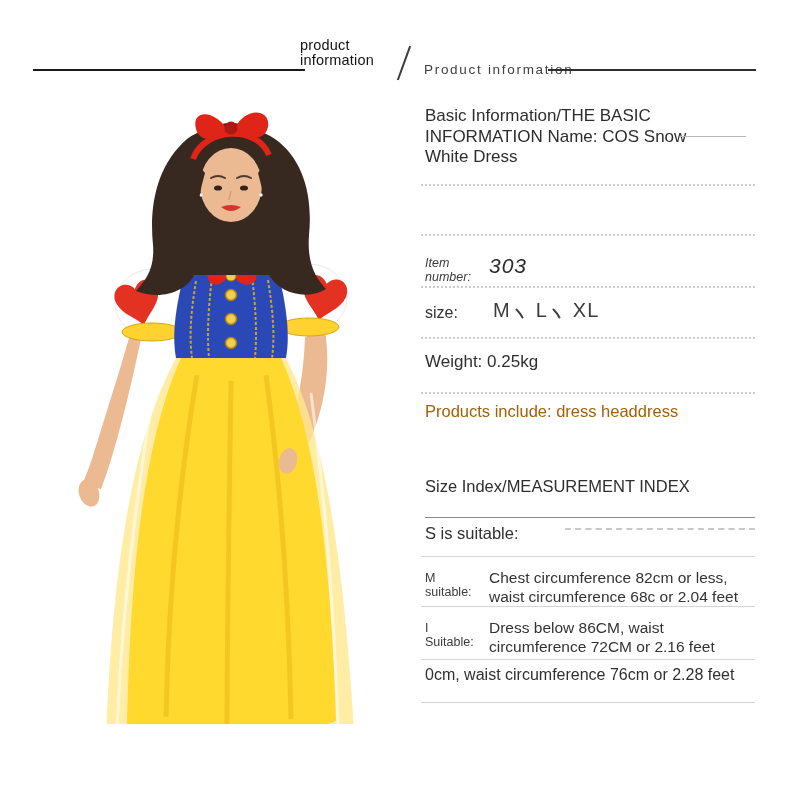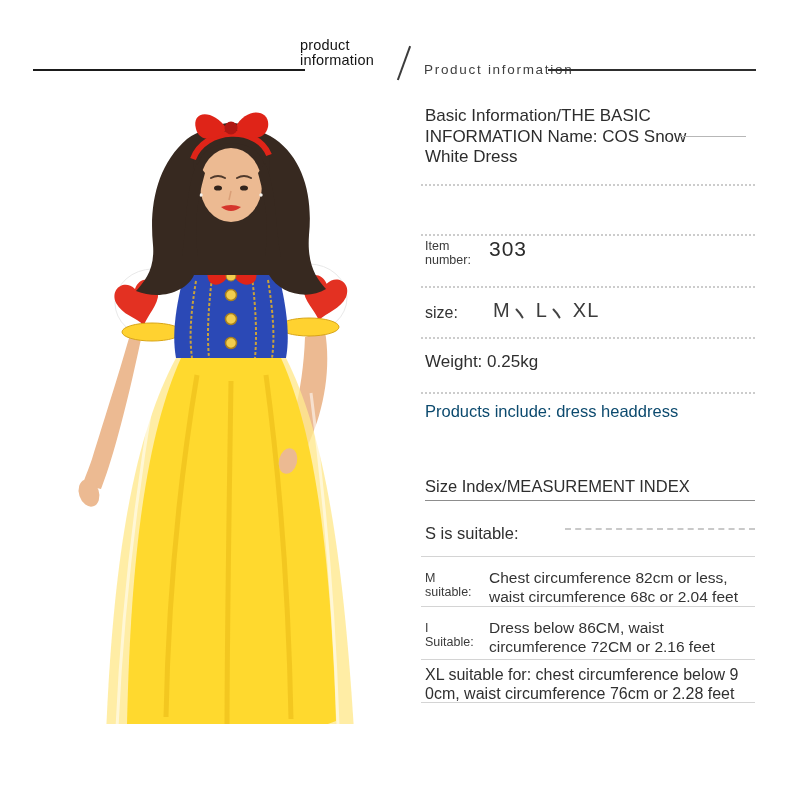--- a/index.html
+++ b/index.html
@@ -28,37 +28,37 @@
   .div  { position:absolute; left:-4px; width:334px; height:0; }
   .dotted { border-top:2px dotted #cccccc; }
   .solid  { border-top:1px solid #d4d4d4; }
 
   .r-basic { top:106px; font-size:17px; line-height:20.5px; color:#2d2d2d; white-space:nowrap; }
   .mini-line { position:absolute; left:255px; top:30px; width:66px; height:1px; background:#b7b7b7; }
   .d1 { top:184px; }
   .r-brand { top:197px; font-size:17px; color:#2f2f2f; white-space:nowrap; }
   .d2 { top:234px; }
 
-  .r-item { top:239px; display:flex; }
+  .r-item { top:256px; display:flex;font-style:italic; }
   .lbl-sm { width:64px; font-size:12.5px; line-height:14px; color:#3a3a3a; }
   .item-val { font-size:21px; letter-spacing:1px; color:#2b2b2b; margin-top:-2px; }
   .d3 { top:286px; }
 
   .r-size { top:299px; display:flex; }
   .size-lbl { width:68px; font-size:16px; color:#333; padding-top:5px; }
   .size-val { display:flex; align-items:flex-end; font-size:20px; color:#3c3c3c; letter-spacing:1px; }
   .cjk-comma { margin:0 12px 3px 4px; }
   .d4 { top:337px; }
 
   .r-weight { top:352px; font-size:17px; color:#2f2f2f; white-space:nowrap; }
   .d5 { top:392px; }
-  .r-includes { top:402px; font-size:16.5px; color:#0c4a6e; white-space:nowrap; }
+  .r-includes { top:402px; font-size:16.5px; color:#a16207; white-space:nowrap; }
 
   .r-measure { top:477px; width:330px; font-size:16.5px; color:#2e2e2e;
-               padding-bottom:4px; border-bottom:1px solid #8d8d8d; white-space:nowrap; }
+               padding-bottom:21px; border-bottom:1px solid #8d8d8d; white-space:nowrap; }
 
   .flexrow { display:flex; align-items:flex-start; width:330px;gap:36px; }
   .r-s    { top:524px; font-size:16.5px; color:#303030; }
   .r-xxl  { top:722px; font-size:17px;  color:#303030; }
   .r-xxxl { top:766px; font-size:17px;  color:#303030; }
   .flexrow > span:first-child { white-space:nowrap; }
   .dashline { flex:1; border-top:2px dashed #c9c9c9; margin-left:10px; margin-top:4px; }
   .d6 { top:556px; }
 
   .pairrow { display:flex; width:330px; }
@@ -257,21 +257,20 @@
         <div>Suitable:</div>
       </div>
       <div class="txt">
         <div>Dress below 86CM, waist</div>
         <div>circumference 72CM or 2.16 feet</div>
       </div>
     </div>
     <div class="div solid d8"></div>
 
     <div class="row r-xl">
-      <div>XL suitable for: chest circumference below 9</div>
       <div>0cm, waist circumference 76cm or 2.28 feet</div>
     </div>
     <div class="div solid d9"></div>
 
     <div class="div solid d10"></div>
 
     <div class="row r-xxxl flexrow">
       <span>XXXL Fit</span>
       <span class="dashline"></span>
     </div>

